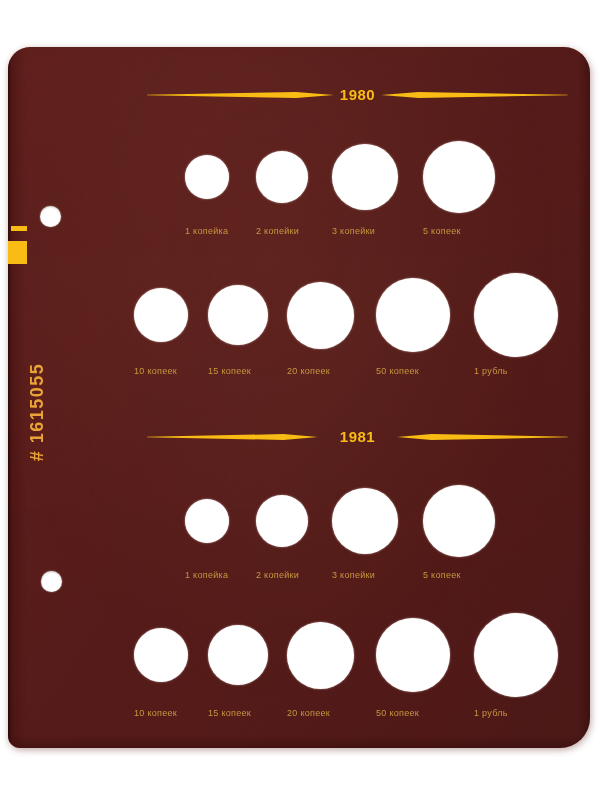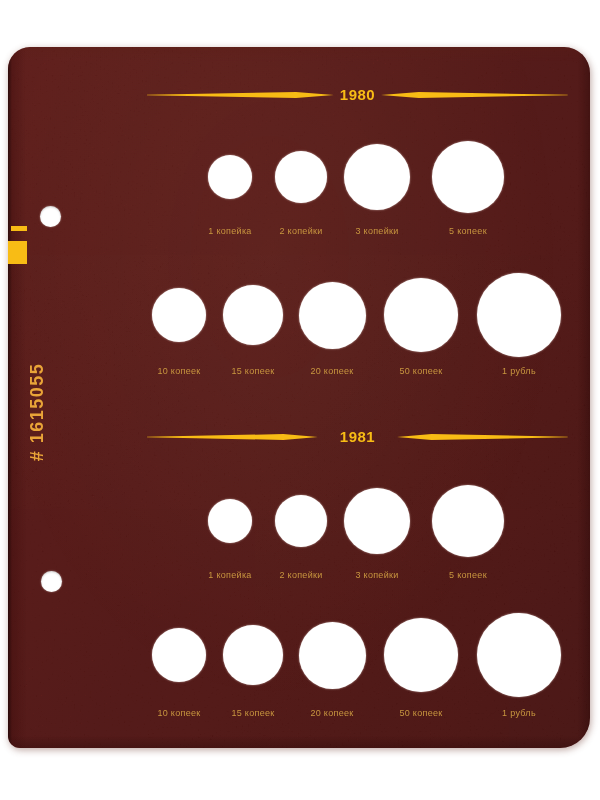--- a/index.html
+++ b/index.html
@@ -37,21 +37,21 @@
   .year-header{position:absolute;left:139px;width:421px;height:17px;display:flex;align-items:center;}
   .year-header.h1980{top:39px;}
   .year-header.h1981{top:381px;gap:16px;}
   .orn{flex:1 1 0;height:10px;display:block;}
   .orn.right{transform:scaleX(-1);}
   .orn polygon{fill:#f8bc15;}
   .year-label{flex:0 0 auto;padding:0 6px;color:#f8bc15;font-size:15px;font-weight:bold;
       letter-spacing:.5px;line-height:17px;text-align:right;}
 
   
-  .coin-cell{position:absolute;width:90px;display:flex;flex-direction:column;align-items:center;}
+  .coin-cell{position:absolute;width:90px;display:flex;flex-direction:column;align-items:flex-start;}
   .hole-wrap{display:flex;align-items:center;justify-content:center;}
   .hole-wrap.hA{height:74px;}
   .hole-wrap.hB{height:86px;}
   .coin-hole{border-radius:50%;background:#ffffff;box-shadow:0 0 2px rgba(255,240,235,.65);}
   .d44{width:44px;height:44px;} .d52{width:52px;height:52px;} .d66{width:66px;height:66px;}
   .d72{width:72px;height:72px;} .d54{width:54px;height:54px;} .d60{width:60px;height:60px;}
   .d67{width:67px;height:67px;} .d74{width:74px;height:74px;} .d84{width:84px;height:84px;}
   .coin-label{color:#c8963f;font-size:9px;letter-spacing:.3px;white-space:nowrap;}
   .m12{margin-top:12px;} .m8{margin-top:8px;} .m10{margin-top:10px;}
 </style>

